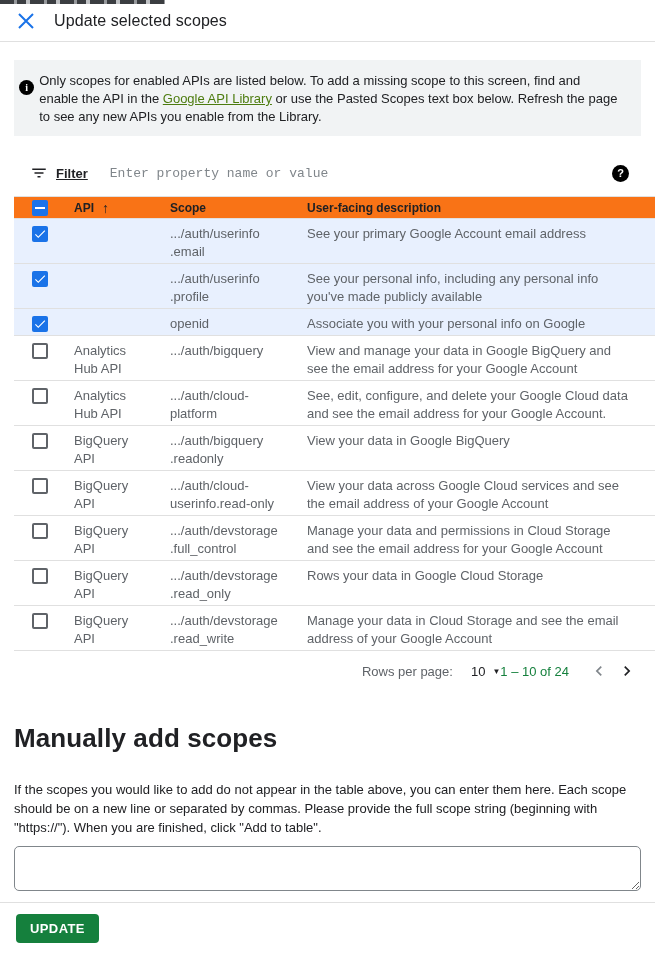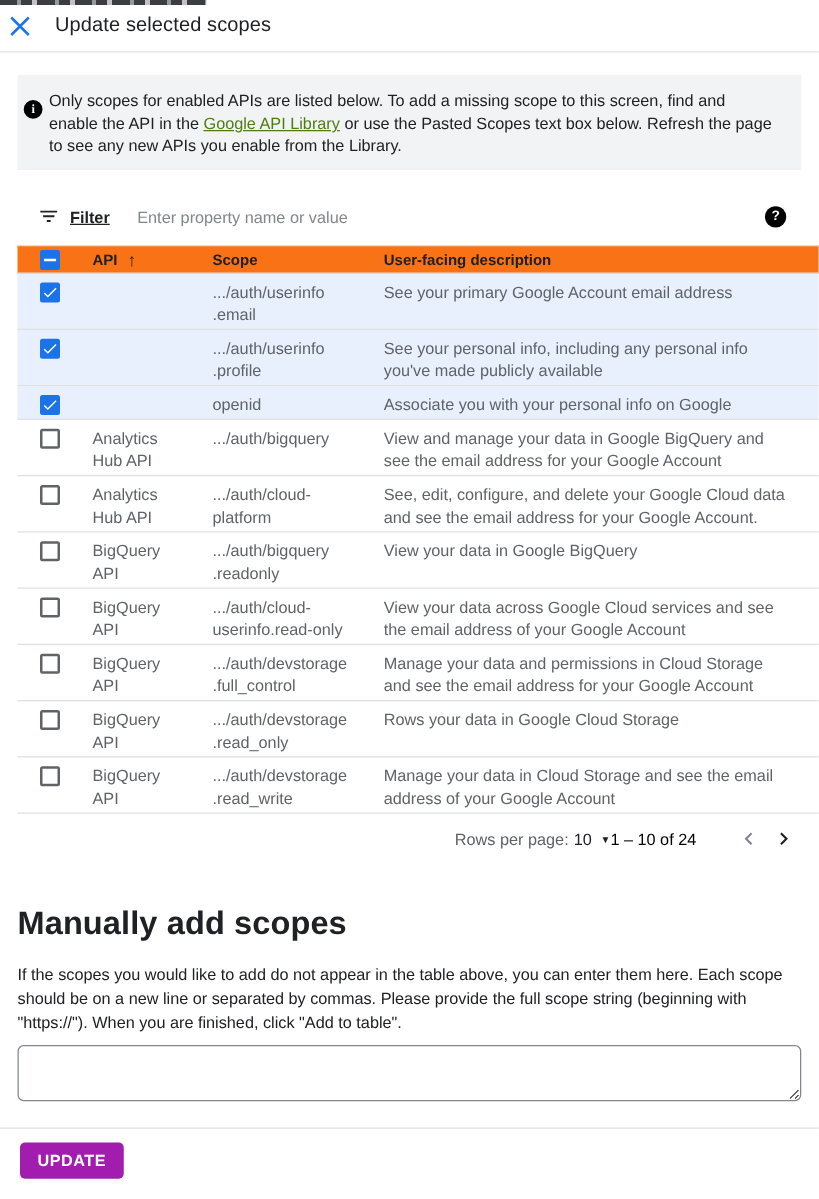--- a/index.html
+++ b/index.html
@@ -14,21 +14,21 @@
   }
   
   .top-strip {
     position: absolute; top: 0; left: 0; width: 165px; height: 4px;
     background: repeating-linear-gradient(90deg,#25282c 0 14px,#8a8d91 14px 17px,#25282c 17px 26px,#b9bbbe 26px 30px);
     opacity: .9;
   }
   
   .dlg-header {
     height: 42px; display: flex; align-items: center;
-    border-bottom: 1px solid #e0e0e0; padding-left: 2px;
+    border-bottom: 1px solid #e0e0e0; padding-left: 12px;
   }
   .close-btn { width: 28px; height: 28px; display: flex; align-items: center; justify-content: center; cursor: pointer; }
   .dlg-title { font-size: 16px; color: #202124; margin-left: 14px; letter-spacing: .1px; }
 
   
   .banner {
     margin: 18px 14px 0 14px; background: #f1f3f4;
     display: flex; padding: 10px 20px 10px 0; min-height: 68px;
   }
   .banner .icon-wrap { width: 61px; display: flex; justify-content: center; padding-top: 10px; }
@@ -42,21 +42,21 @@
 
   
   .filter-row {
     margin: 22px 14px 0 14px; height: 30px;
     display: flex; align-items: center;
   }
   .filter-icon { display: flex; margin-left: 16px; }
   .filter-label { font-weight: bold; font-size: 13px; margin-left: 8px; color: #202124; text-decoration: underline; }
   .filter-input {
     border: none; outline: none; font-size: 13px; margin-left: 22px; flex: 1;
-    font-family: Liberation Sans, sans-serif; color: #b91c1c; background: transparent;
+    font-family: Liberation Mono, monospace; color: #b91c1c; background: transparent;
   }
   .filter-input::placeholder { color: #80868b; }
   .help-icon {
     width: 17px; height: 17px; border-radius: 50%; background: #000; color: #fff;
     font-size: 11px; font-weight: bold; display: flex; align-items: center; justify-content: center;
     margin-right: 12px; cursor: pointer; flex: none;
   }
 
   
   .tbl { margin: 8px 0 0 14px; width: 641px; font-size: 13px; }
@@ -87,49 +87,49 @@
   }
   .cb.checked, .cb.indeterminate { background: #1a73e8; }
   .cb.unchecked { background: #fff; border: 2px solid #5f6368; }
   .cb svg { display: block; }
 
   
   .pagination {
     margin: 0 14px; height: 40px; display: flex; align-items: center; justify-content: flex-end;
     font-size: 13px; color: #5f6368;
   }
-  .rpp-label { margin-right: 4px; }
+  .rpp-label { margin-right: 18px; }
   .rpp-select { display: flex; align-items: center; gap: 7px; color: #202124; cursor: pointer; }
   .rpp-caret { font-size: 8px; color: #202124; }
-  .range-label { color: #000000; margin-right: 28px; }
+  .range-label { color: #15803d; margin-right: 16px; }
   .pg-btn { width: 28px; height: 28px; display: flex; align-items: center; justify-content: center; cursor: pointer; }
   .pg-btn.prev svg path { fill: #80868b; }
   .pg-btn.next svg path { fill: #202124; }
 
   
   .manual { margin: 32px 14px 0 14px; }
   .manual h2 { font-size: 26px; font-weight: bold; color: #202124; letter-spacing: .1px; }
-  .manual p { margin-top: 16px; font-size: 13px; line-height: 19px; color: #202124; }
+  .manual p { margin-top: 26px; font-size: 13px; line-height: 19px; color: #202124; }
   .scopes-textarea {
     margin-top: 9px; width: 627px; height: 45px;
     border: 1px solid #80868b; border-radius: 5px;
     font-family: inherit; font-size: 13px; padding: 6px 8px; color: #202124;
     display: block; outline: none; resize: both;
   }
   .add-to-table {
     margin-top: 20px; margin-left: 8px;
     background: none; border: none; cursor: pointer;
     font-family: inherit; font-size: 13px; font-weight: bold;
     color: #5f6368; letter-spacing: .3px;
   }
 
   
   .footer { position: absolute; left: 0; bottom: 0; width: 655px; border-top: 1px solid #e0e0e0; padding: 11px 0 16px 16px; background: #fff; }
   .update-btn {
-    background: #a21caf; color: #fff; border: none; border-radius: 4px;
+    background: #15803d; color: #fff; border: none; border-radius: 4px;
     font-family: inherit; font-size: 13px; font-weight: bold; letter-spacing: .4px;
     padding: 7px 14px; cursor: pointer;
   }
 </style>
 </head>
 <body>
 
 <div class="top-strip"></div>
 
 <div class="dlg-header">

